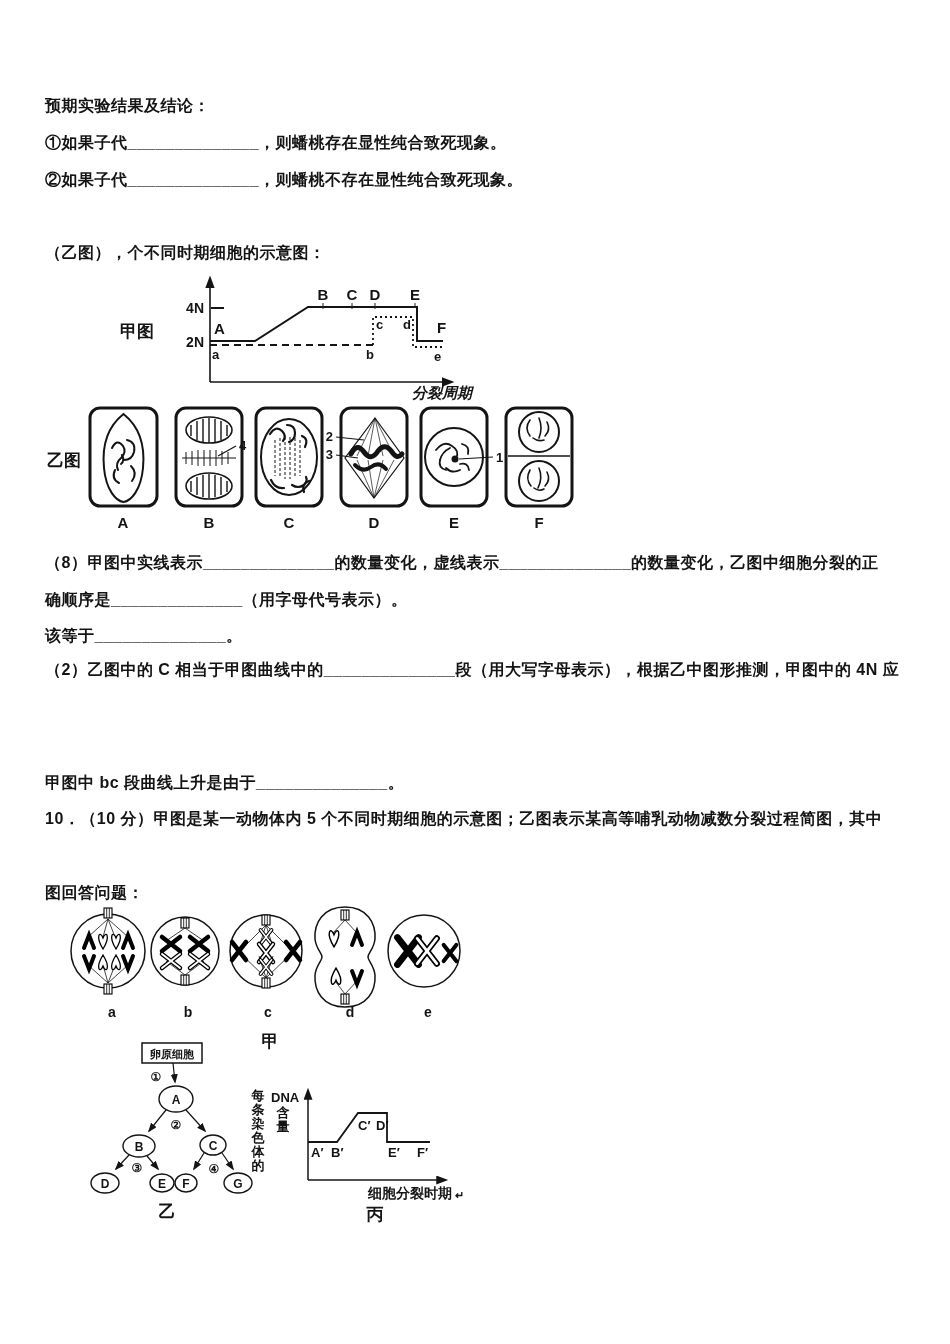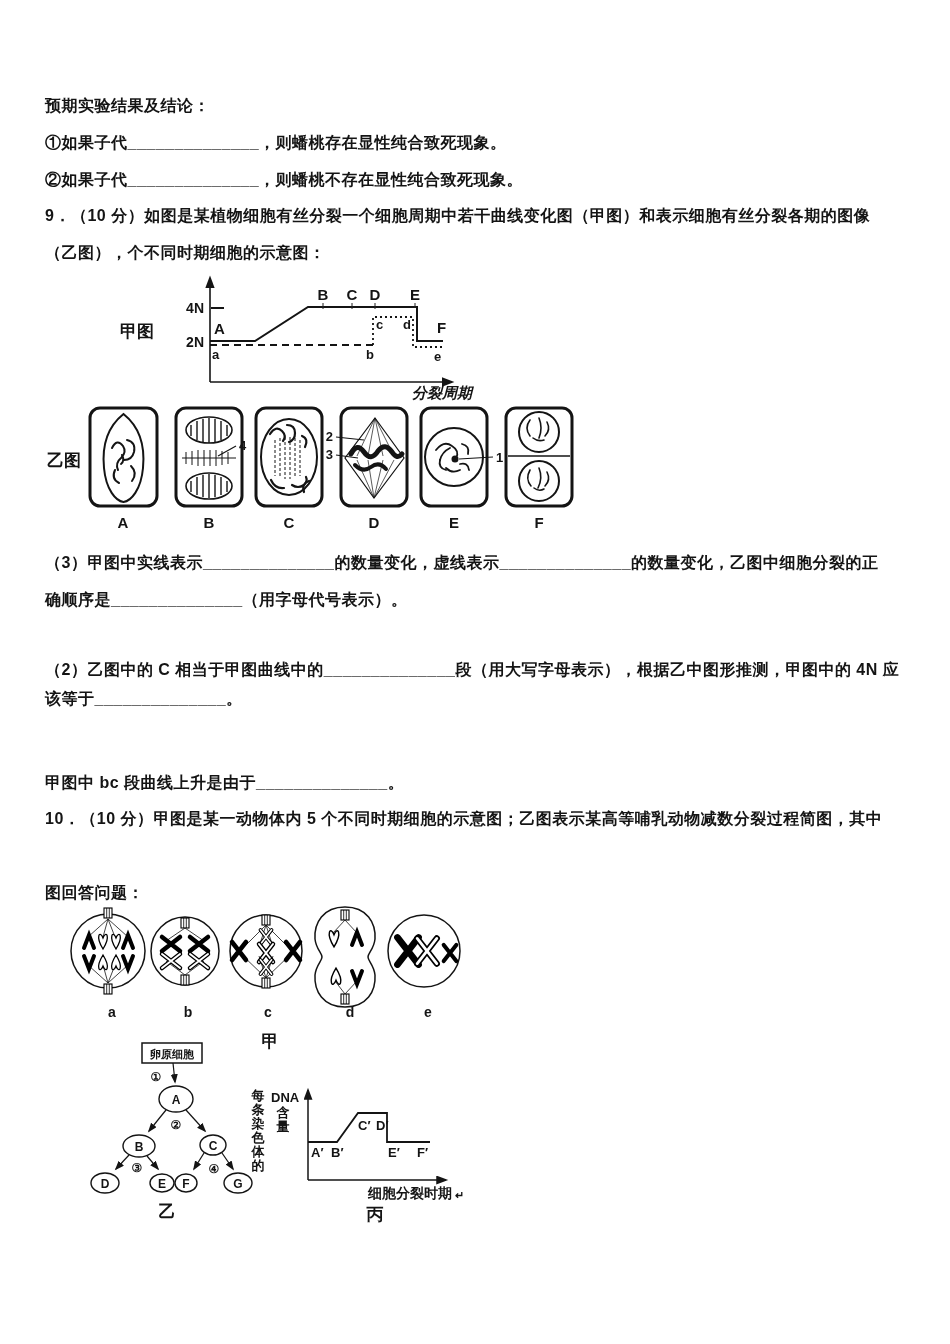--- a/index.html
+++ b/index.html
@@ -12,21 +12,20 @@
   .thin{stroke:#222;stroke-width:1;fill:none;}
 </style>
 </head>
 <body>
 
 <div class="page">
 
   <div class="line" style="top:96px">预期实验结果及结论：</div>
   <div class="line" style="top:170px">②如果子代______________，则蟠桃不存在显性纯合致死现象。</div>
   <div class="line" style="top:133px">①如果子代______________，则蟠桃存在显性纯合致死现象。</div>
-  <div class="line" style="top:206px">9．（10 分）如图是某植物细胞有丝分裂一个细胞周期中若干曲线变化图（甲图）和表示细胞有丝分裂各期的图像</div>
   <div class="line" style="top:243px">（乙图），个不同时期细胞的示意图：</div>
 
   <svg style="left:100px;top:270px" width="480" height="135" viewBox="0 0 480 135">
     <defs>
       <marker id="ah" markerWidth="9" markerHeight="8" refX="6.5" refY="3" orient="auto">
         <path d="M0,0 L8,3 L0,6 Z" fill="#141414"></path>
       </marker>
       <g id="bx">
           <path d="M-7,-9 L7,9 M7,-9 L-7,9" stroke-width="4.5" stroke-linecap="round" fill="none"></path>
         </g>
@@ -208,24 +207,24 @@
     </g>
 
     <text x="93" y="130" font-size="15" text-anchor="middle">A</text>
     <text x="179" y="130" font-size="15" text-anchor="middle">B</text>
     <text x="259" y="130" font-size="15" text-anchor="middle">C</text>
     <text x="344" y="130" font-size="15" text-anchor="middle">D</text>
     <text x="424" y="130" font-size="15" text-anchor="middle">E</text>
     <text x="509" y="130" font-size="15" text-anchor="middle">F</text>
   </svg>
 
-  <div class="line" style="top:553px">（3）甲图中实线表示______________的数量变化，虚线表示______________的数量变化，乙图中细胞分裂的正</div>
+  <div class="line" style="top:553px">（8）甲图中实线表示______________的数量变化，虚线表示______________的数量变化，乙图中细胞分裂的正</div>
   <div class="line" style="top:590px">确顺序是______________（用字母代号表示）。</div>
   <div class="line" style="top:660px">（2）乙图中的 C 相当于甲图曲线中的______________段（用大写字母表示），根据乙中图形推测，甲图中的 4N 应</div>
-  <div class="line" style="top:689px">该等于______________。</div>
+  <div class="line" style="top:626px">该等于______________。</div>
   <div class="line" style="top:773px">甲图中 bc 段曲线上升是由于______________。</div>
 
   <div class="line" style="top:809px">10．（10 分）甲图是某一动物体内 5 个不同时期细胞的示意图；乙图表示某高等哺乳动物减数分裂过程简图，其中</div>
   <div class="line" style="top:883px">图回答问题：</div>
 
   <svg style="left:60px;top:895px" width="420" height="160" viewBox="0 0 420 160">
 
     <g stroke="#141414" fill="none">
       <circle cx="48" cy="56" r="37" stroke-width="1.5"></circle>
       <use href="#ct" transform="translate(48,18)"></use>

